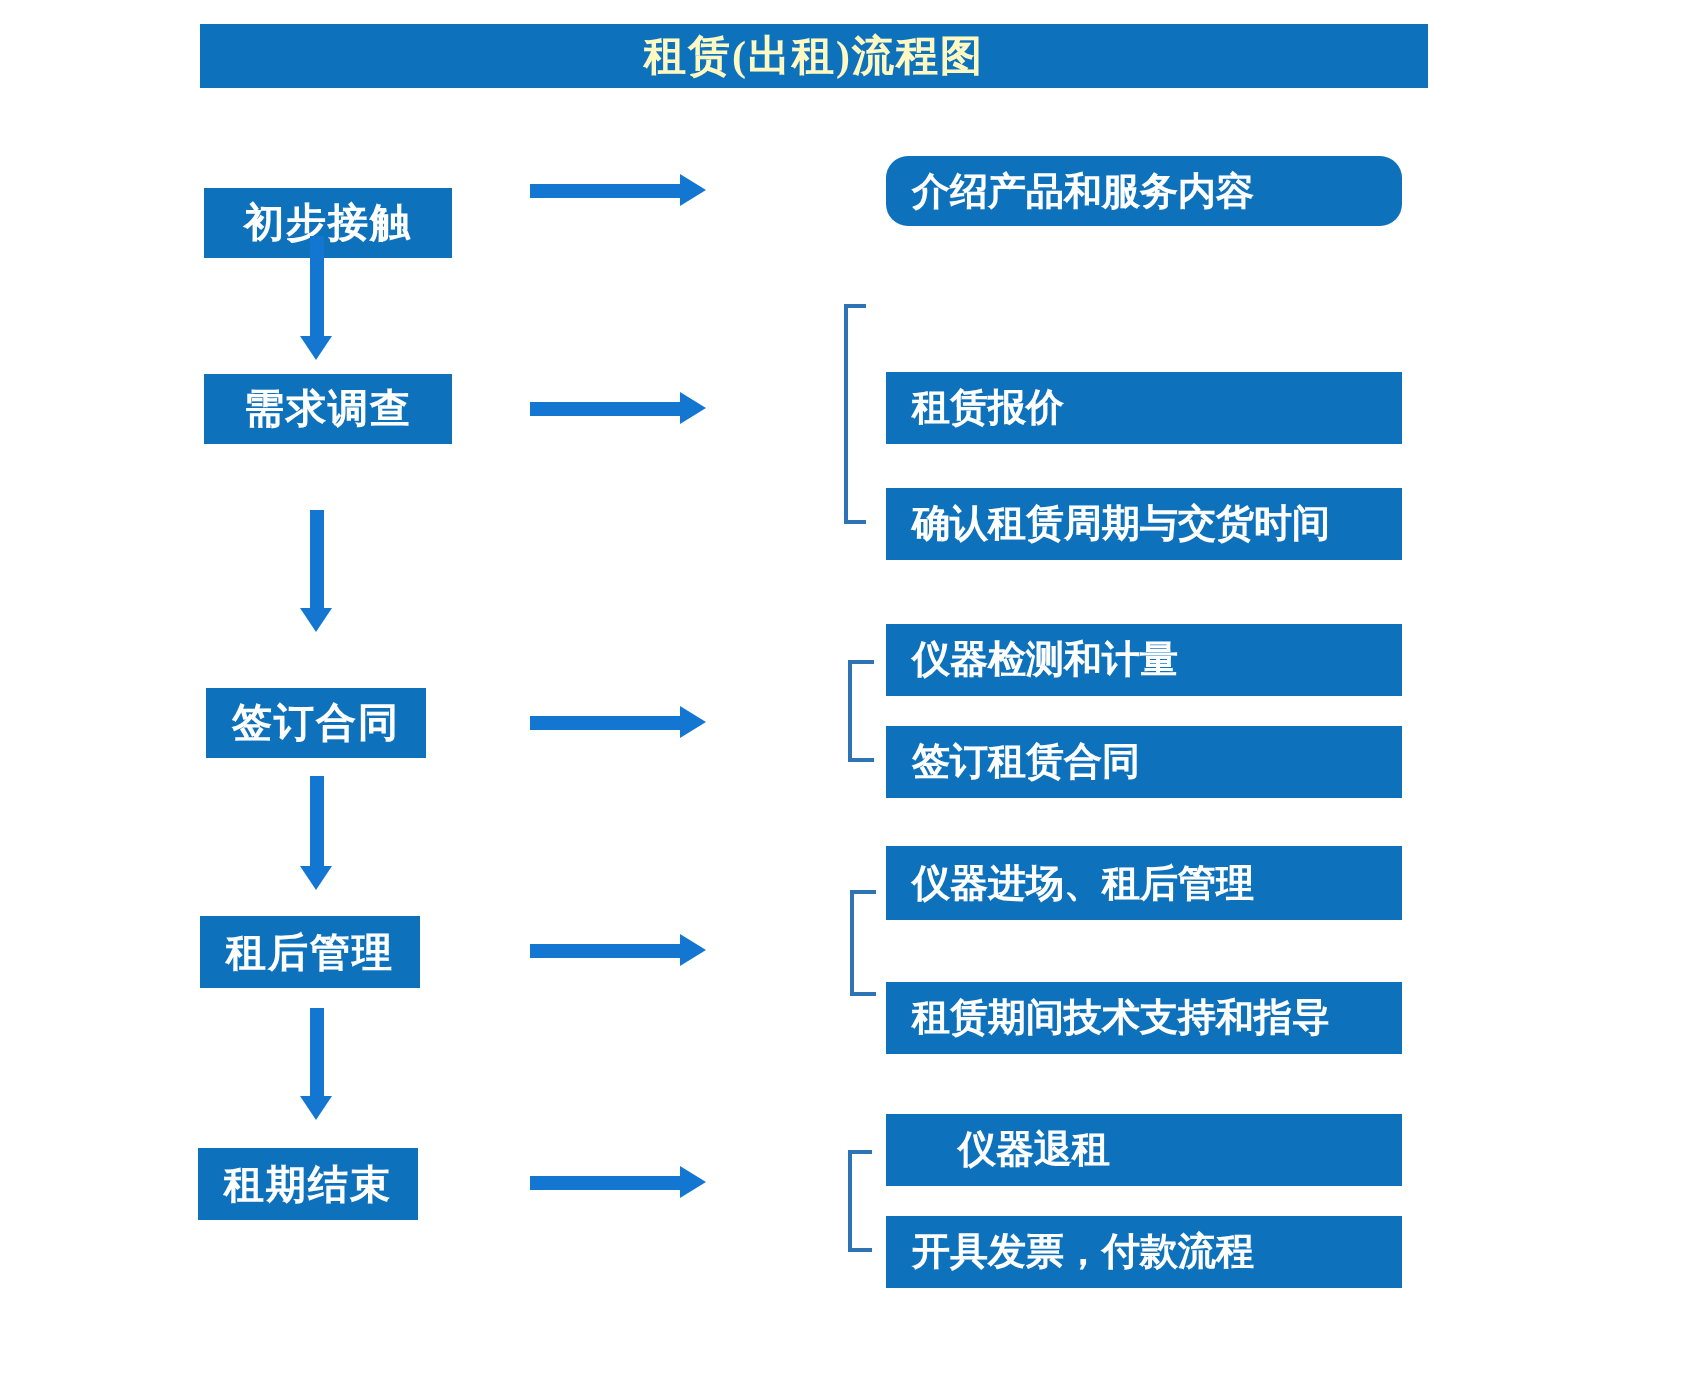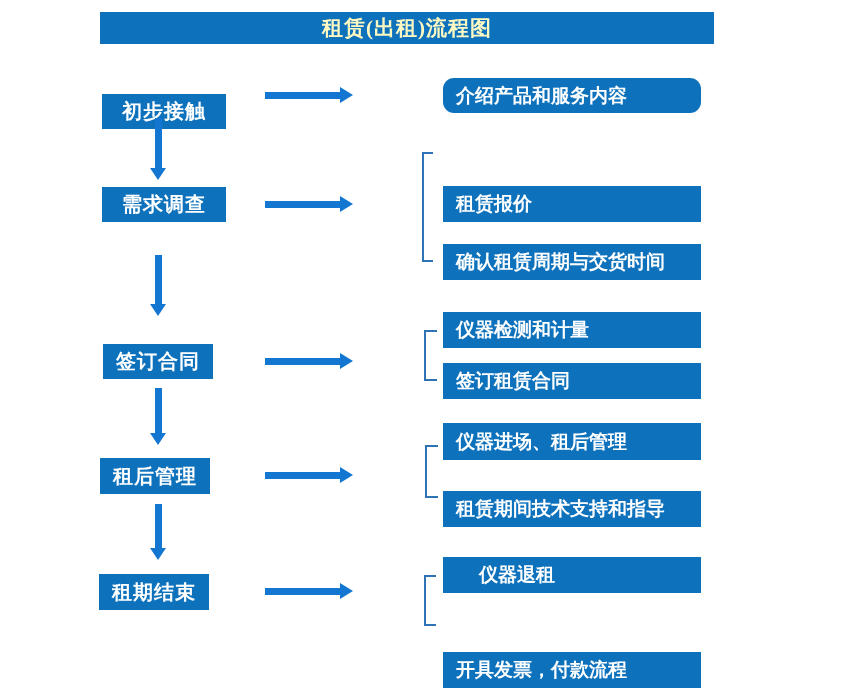--- a/index.html
+++ b/index.html
@@ -140,15 +140,15 @@
   <div class="bracket" style="left:424px; top:575px; width:12px; height:51px;"></div>
 
   <div class="box detail" style="left:443px; top:78px;  width:258px; height:35px;border-radius:11px;">介绍产品和服务内容</div>
   <div class="box detail" style="left:443px; top:186px; width:258px; height:36px;">租赁报价</div>
   <div class="box detail" style="left:443px; top:244px; width:258px; height:36px;">确认租赁周期与交货时间</div>
   <div class="box detail" style="left:443px; top:312px; width:258px; height:36px;">仪器检测和计量</div>
   <div class="box detail" style="left:443px; top:363px; width:258px; height:36px;">签订租赁合同</div>
   <div class="box detail" style="left:443px; top:423px; width:258px; height:37px;">仪器进场、租后管理</div>
   <div class="box detail" style="left:443px; top:491px; width:258px; height:36px;">租赁期间技术支持和指导</div>
   <div class="box detail" style="left:443px; top:557px; width:258px; height:36px;padding-left:36px;">仪器退租</div>
-  <div class="box detail" style="left:443px; top:608px; width:258px; height:36px;margin-top:44px;">开具发票，付款流程</div>
+  <div class="box detail" style="left:443px; top:608px; width:258px; height:36px;">开具发票，付款流程</div>
 
 </div>
 
 </body></html>

